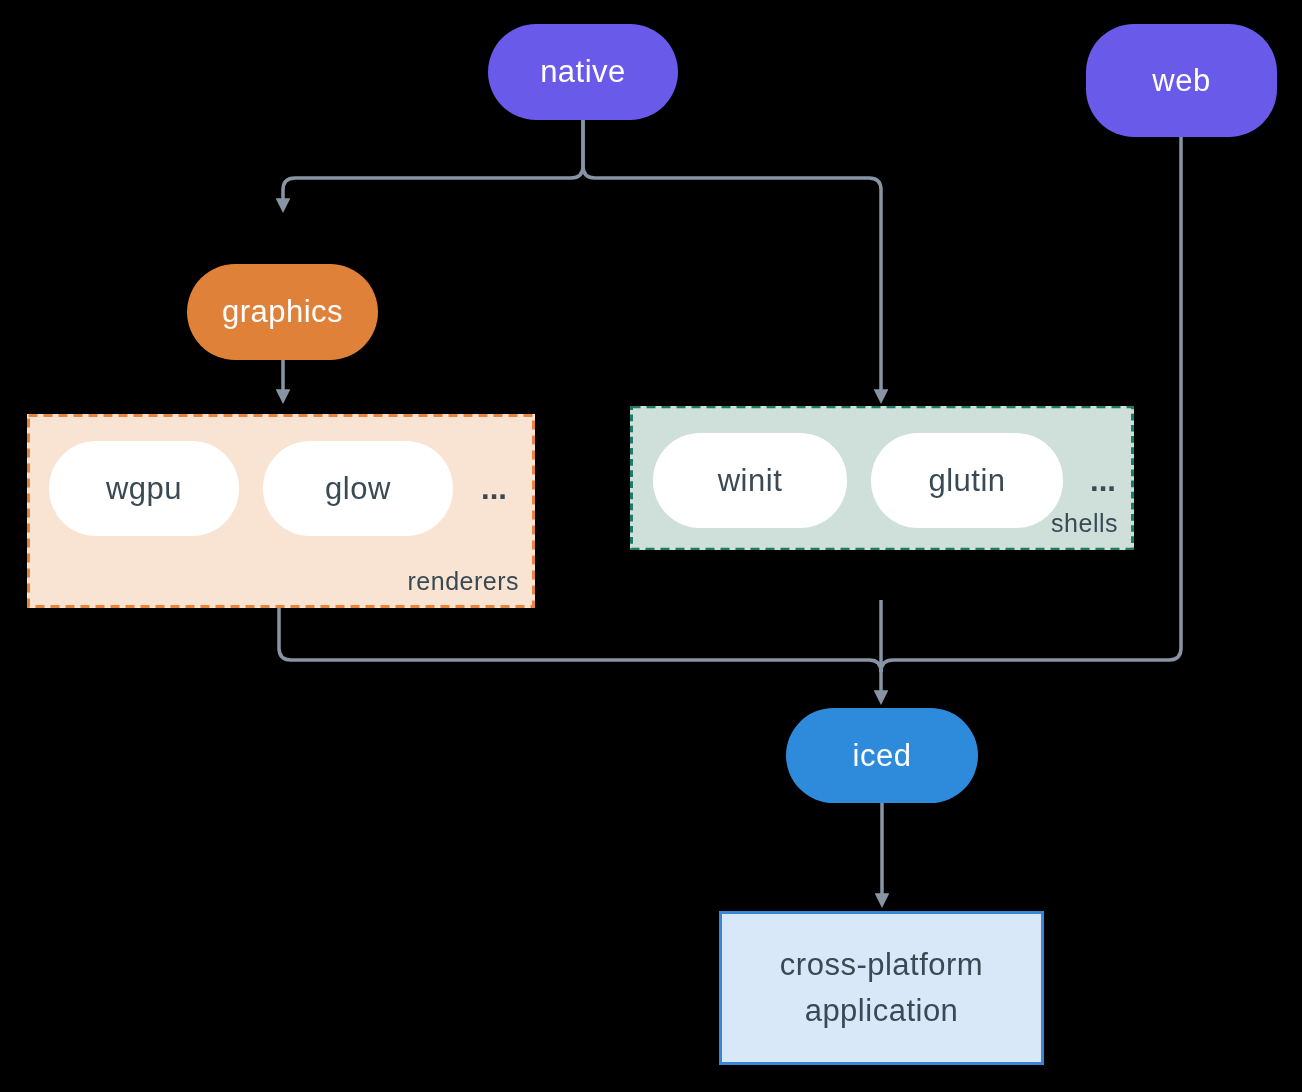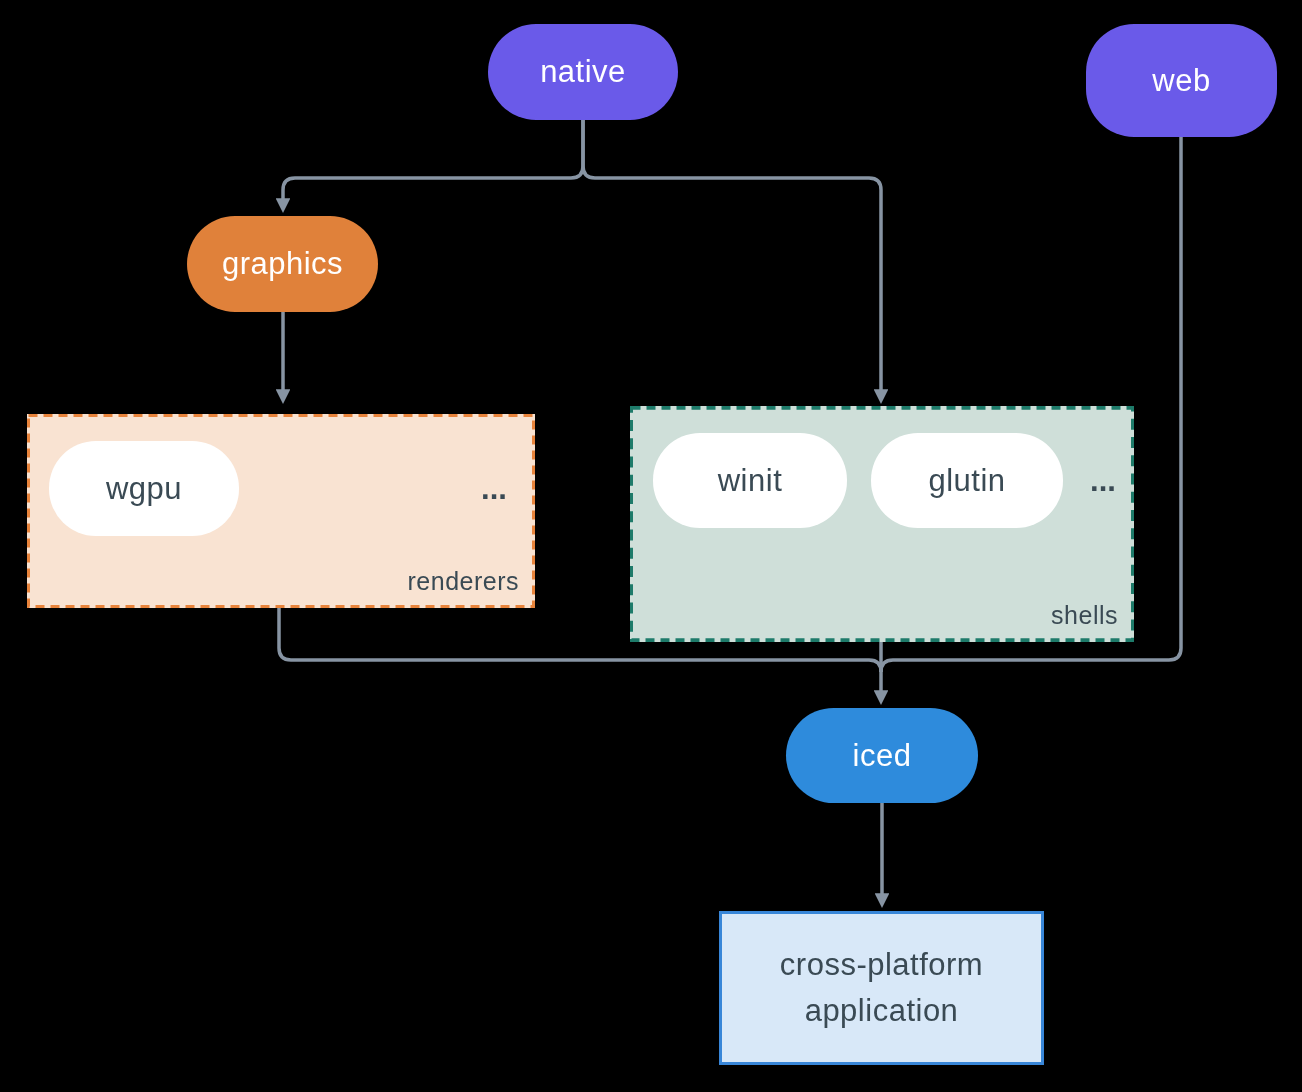--- a/index.html
+++ b/index.html
@@ -12,21 +12,21 @@
   }
   
   #connectors{position:absolute;left:0;top:0;width:1302px;height:1092px;z-index:1;}
   .connector{fill:none;stroke:var(--line,#8794a3);stroke-width:3.5px;}
   #arrowhead path{fill:var(--line,#8794a3);}
 
   .node{position:absolute;z-index:2;display:flex;align-items:center;justify-content:center;}
 
   .pill{border-radius:48px;font-size:31px;letter-spacing:.5px;}
   .pill-purple{background:var(--purple,#6a5ae9);color:var(--text-light,#fff);}
-  .pill-orange{background:var(--orange,#e0813a);color:var(--text-light,#fff);}
+  .pill-orange{background:var(--orange,#e0813a);color:var(--text-light,#fff);margin-top:48px;}
   .pill-blue{background:var(--blue,#2e8bdc);color:var(--text-light,#fff);}
   .pill-white{background:#ffffff;color:var(--text-dark,#3a4a54);border-radius:47px;}
 
   .group{position:absolute;z-index:2;}
   .group-fill-renderers{background:var(--orange-light,#f9e3d2);}
   .group-fill-shells{background:var(--teal-light,#cfdfd9);}
   .group .dash-rect{position:absolute;left:0;top:0;width:100%;height:100%;}
   .dash-rect rect{fill:none;stroke-width:3px;stroke-dasharray:9 6;}
   .dash-orange rect{stroke:var(--orange-dash,#e8843c);}
   .dash-teal rect{stroke:var(--teal-dash,#1e7b6a);}
@@ -75,25 +75,26 @@
 
   <div class="node pill pill-purple" style="left:1086px;top:24px;width:191px;height:113px;">web</div>
 
   <div class="node pill pill-orange" style="left:187px;top:216px;width:191px;height:96px;">graphics</div>
 
   <div class="group group-fill-renderers" style="left:27px;top:406px;width:508px;height:194px;margin-top:8px;">
     <svg class="dash-rect dash-orange" viewBox="0 0 508 194" preserveAspectRatio="none">
       <rect x="1.5" y="1.5" width="505" height="191"></rect>
     </svg>
     <div class="node pill pill-white" style="left:22px;top:27px;width:190px;height:95px;">wgpu</div>
+    <div class="node pill pill-white" style="left:236px;top:27px;width:190px;height:95px;">glow</div>
     <div class="ellipsis" style="left:442px;width:50px;">...</div>
     <div class="group-label">renderers</div>
   </div>
 
-  <div class="group group-fill-shells" style="left:630px;top:406px;width:504px;height:236px;">
+  <div class="group group-fill-shells" style="left:630px;top:406px;width:504px;height:144px;">
     <svg class="dash-rect dash-teal" viewBox="0 0 504 194" preserveAspectRatio="none">
       <rect x="1.5" y="1.5" width="501" height="191"></rect>
     </svg>
     <div class="node pill pill-white" style="left:23px;top:27px;width:194px;height:95px;">winit</div>
     <div class="node pill pill-white" style="left:241px;top:27px;width:192px;height:95px;">glutin</div>
     <div class="ellipsis" style="left:448px;width:50px;">...</div>
     <div class="group-label">shells</div>
   </div>
 
   <div class="node pill pill-blue" style="left:786px;top:708px;width:192px;height:95px;text-align:center;">iced</div>

